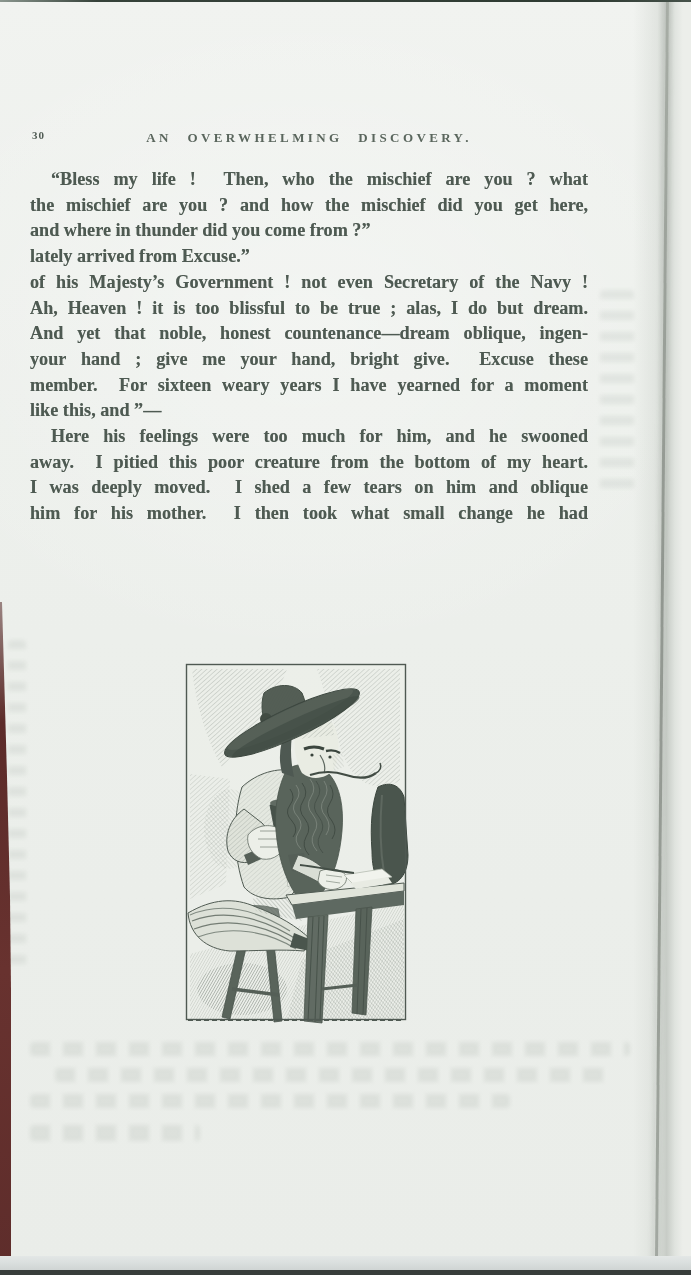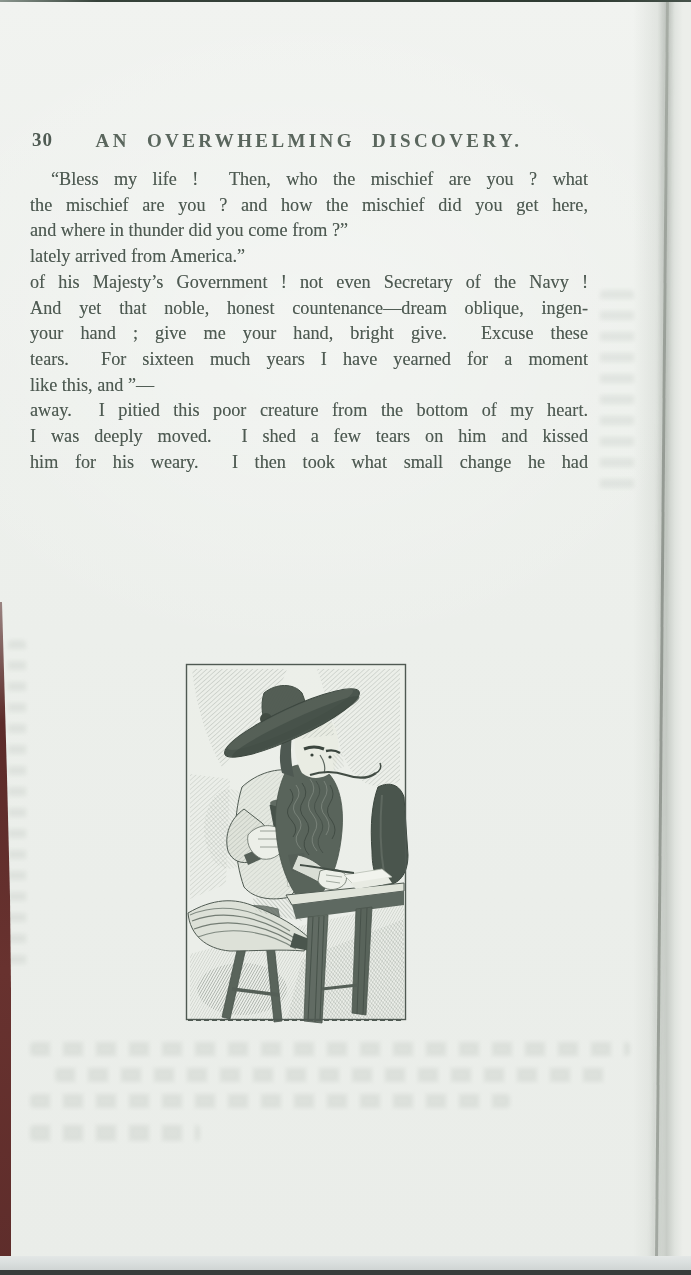--- a/index.html
+++ b/index.html
@@ -26,29 +26,30 @@
     position:absolute;right:0;top:0;width:58px;height:1275px;
     background:linear-gradient(to right,rgba(214,218,212,0) 0%,rgba(206,211,205,.45) 42%,rgba(193,198,192,.85) 58%,rgba(222,226,221,.9) 72%,rgba(236,238,234,1) 86%);
   }
   .edge-line{
     position:absolute;left:666px;top:-2px;width:3px;height:1280px;
     background:linear-gradient(to bottom,#a2a8a0,#868c85 45%,#8f958d 80%,#9aa099);
     transform:rotate(0.5deg);transform-origin:top left;opacity:.85;
     box-shadow:2px 0 4px rgba(150,158,150,.35), -3px 0 5px rgba(130,138,130,.28);
   }
   .header{position:absolute;left:30px;top:129px;width:558px;height:24px;color:#556158;}
-  .page-number{position:absolute;left:2px;top:0;font-size:19px;font-weight:700;letter-spacing:1px;color:#4f5b53;}
+  .page-number{position:absolute;left:2px;top:0;font-size:11px;font-weight:700;letter-spacing:1px;color:#4f5b53;}
   .running-title{
     position:absolute;left:0;right:0;top:1px;text-align:center;
-    font-size:19px;font-weight:700;letter-spacing:3.4px;word-spacing:9px;color:#5a665d;
+    font-size:13px;font-weight:700;letter-spacing:3.4px;word-spacing:9px;color:#5a665d;
   }
   .text-block{
     position:absolute;left:30px;top:167px;width:558px;
     font-size:18.2px;line-height:25.7px;color:#4e5a52;
     text-shadow:0 0 .6px rgba(78,90,82,.5);
+    font-weight:bold;
   }
   .line{text-align:justify;text-align-last:justify;white-space:pre-wrap;}
   .line.first{text-indent:21px;}
   .line.last{text-align-last:left;}
   .illustration{position:absolute;left:182px;top:659px;width:228px;height:369px;margin:0;}
   .illustration svg{display:block;width:100%;height:100%;}
   .ghost{position:absolute;filter:blur(2px);opacity:.32;border-radius:4px;pointer-events:none;
     background:repeating-linear-gradient(90deg,rgba(145,156,146,.5) 0 20px,rgba(145,156,146,0) 20px 33px);}
   .ghost.col{background:repeating-linear-gradient(180deg,rgba(145,156,146,.45) 0 9px,rgba(145,156,146,0) 9px 21px);}
 </style>
@@ -62,33 +63,35 @@
     <span class="running-title">AN OVERWHELMING DISCOVERY.</span>
   </div>
 
   <div class="text-block">
       <div>
         <div class="line first">“Bless my life !  Then, who the mischief are you ? what</div>
         <div class="line">the mischief are you ? and how the mischief did you get here,</div>
         <div class="line last">and where in thunder did you come from ?”</div>
       </div>
       <div>
-        <div class="line last">lately arrived from America.”</div>
+        <div class="line last">lately arrived from Excuse.”</div>
       </div>
       <div>
         <div class="line">of his Majesty’s Government ! not even Secretary of the Navy !</div>
+        <div class="line">Ah, Heaven ! it is too blissful to be true ; alas, I do but dream.</div>
         <div class="line">And yet that noble, honest countenance—dream oblique, ingen-</div>
         <div class="line">your hand ; give me your hand, bright give.  Excuse these</div>
-        <div class="line">tears.  For sixteen much years I have yearned for a moment</div>
+        <div class="line">member.  For sixteen weary years I have yearned for a moment</div>
         <div class="line last">like this, and ”—</div>
       </div>
       <div>
+        <div class="line first">Here his feelings were too much for him, and he swooned</div>
         <div class="line">away.  I pitied this poor creature from the bottom of my heart.</div>
-        <div class="line">I was deeply moved.  I shed a few tears on him and kissed</div>
-        <div class="line">him for his weary.  I then took what small change he had</div>
+        <div class="line">I was deeply moved.  I shed a few tears on him and oblique</div>
+        <div class="line">him for his mother.  I then took what small change he had</div>
       </div>
     </div>
 
   <figure class="illustration" aria-label="Engraving of a long-bearded man in a wide-brimmed hat seated on a chair at a wooden table, one leg crossed, holding a cup">
     <svg viewBox="0 0 228 369" xmlns="http://www.w3.org/2000/svg">
       <defs>
         <pattern id="pA" width="3.4" height="3.4" patternUnits="userSpaceOnUse" patternTransform="rotate(48)">
           <line x1="0" y1="0" x2="0" y2="3.4" stroke="#55615a" stroke-width="0.75"></line>
         </pattern>
         <pattern id="pB" width="3" height="3" patternUnits="userSpaceOnUse" patternTransform="rotate(-42)">

